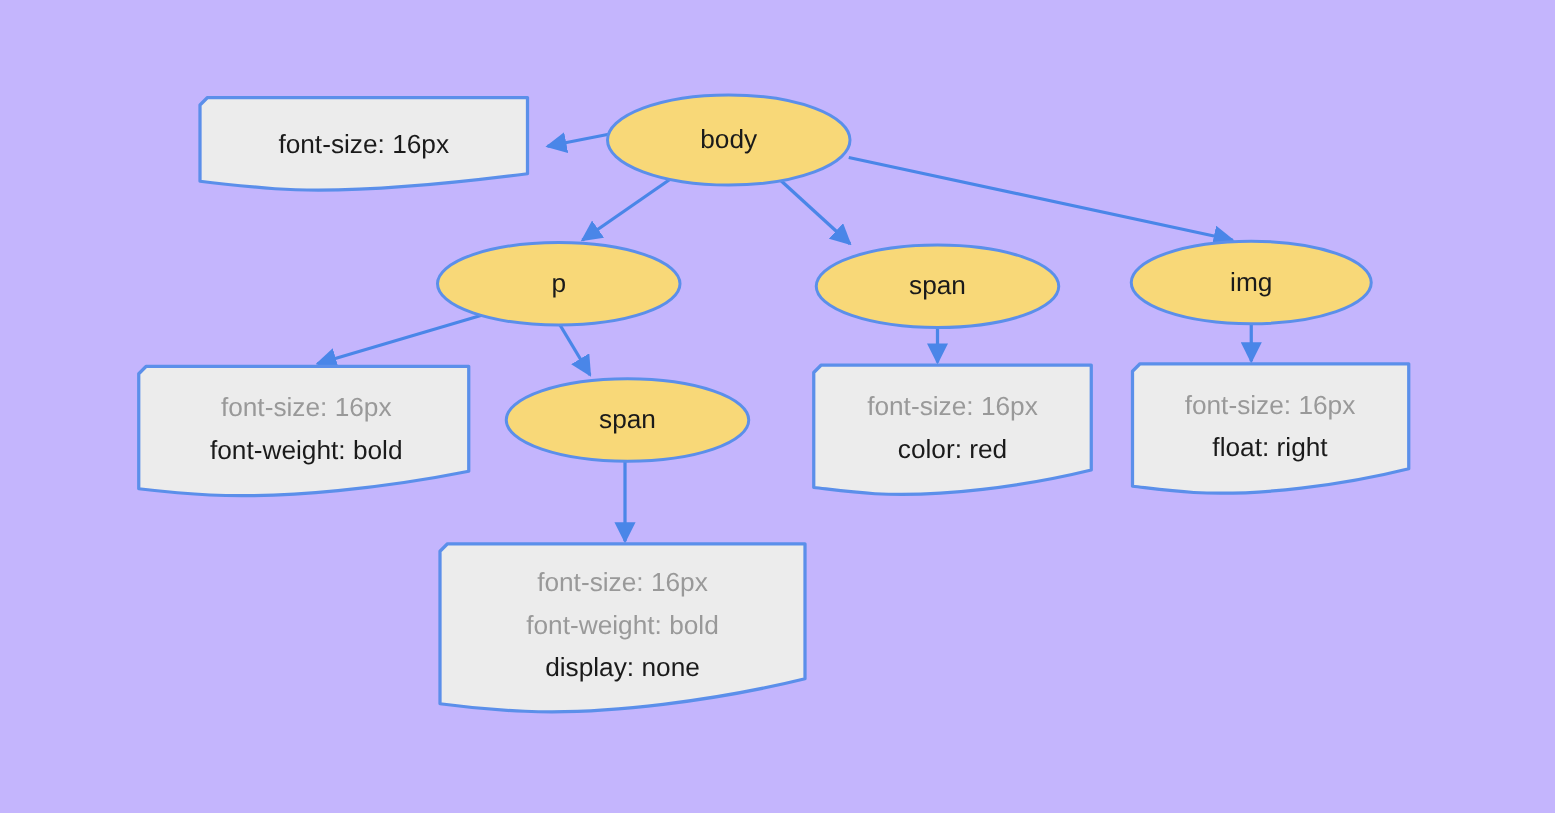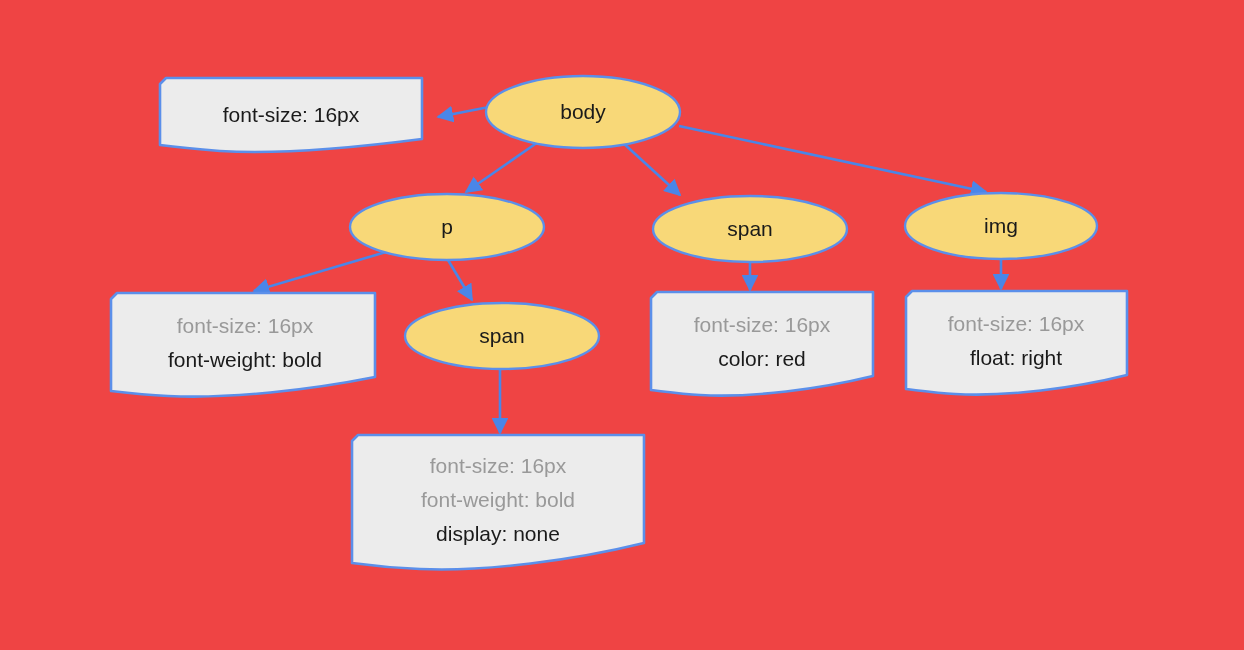--- a/index.html
+++ b/index.html
@@ -7,21 +7,21 @@
     padding: 0;
     background: #ffffff;
   }
   body {
     font-family: "Liberation Sans", sans-serif;
   }
   #canvas-wrap {
     position: relative;
     width: 1244px;
     height: 650px;
-    background: #ef4444;
+    background: #c4b5fd;
     overflow: hidden;
   }
   svg#diagram {
     position: absolute;
     left: 0;
     top: 0;
     width: 1244px;
     height: 650px;
     display: block;
   }

